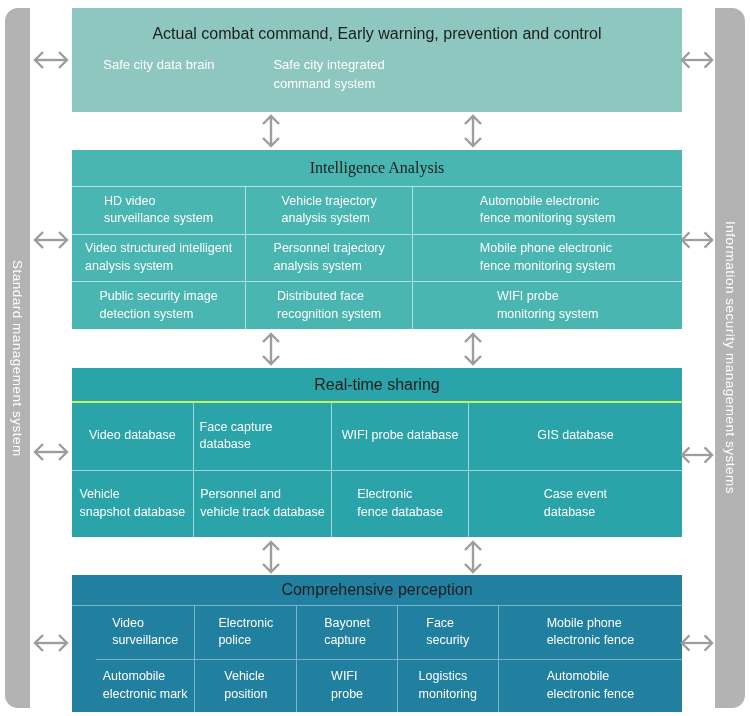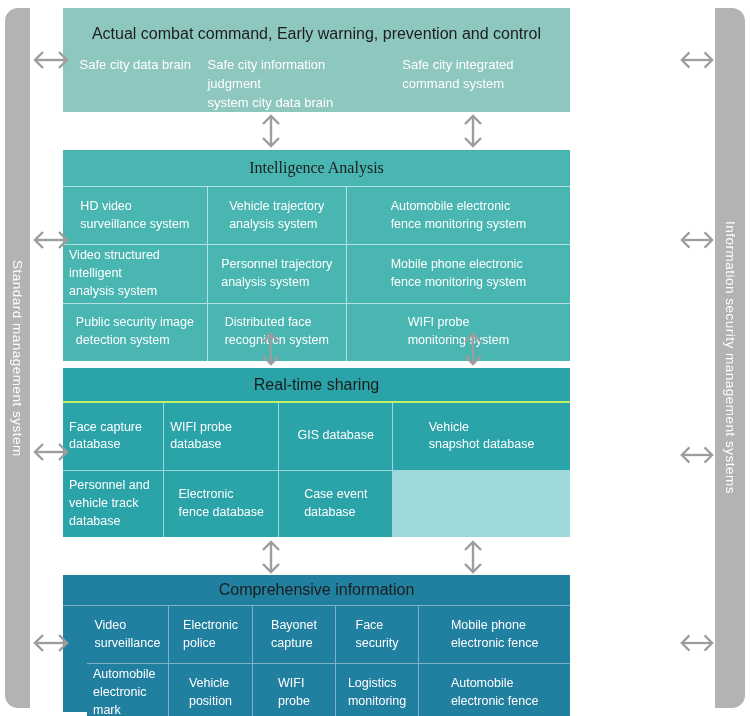--- a/index.html
+++ b/index.html
@@ -8,21 +8,21 @@
 
   
   .vbar { position:absolute; top:8px; height:700px; background:#b3b3b3;
           display:flex; align-items:center; justify-content:center; }
   .vbar.left  { left:5px;  width:25px; border-radius:13px 0 0 13px; }
   .vbar.right { left:715px; width:30px; border-radius:0 13px 13px 0; }
   .vbar .vlabel { writing-mode:vertical-rl; color:#ffffff; font-size:13.5px;
                   letter-spacing:0.5px; white-space:nowrap; }
 
   
-  .band { position:absolute; left:63px; width:507px; display:flex; flex-direction:column;
+  .band { position:absolute; left:72px; width:610px; display:flex; flex-direction:column;
           background:var(--band-color); }
   .band1 { --band-color:#8ec7bf; top:8px;   height:104px; }
   .band2 { --band-color:#49b6b2; top:150px; height:179px; }
   .band3 { --band-color:#2aa3a9; top:368px; height:169px; }
   .band4 { --band-color:#217f9f; top:575px; height:137px; }
 
   .band-title { flex:none; display:flex; align-items:center; justify-content:center;
                 font-size:16px; font-weight:400; color:#1d1d1d; }
   .band1 .band-title { height:40px; padding-top:12px; }
   .band2 .band-title { height:37px; border-bottom:1px solid #b5e2e0;font-family:Liberation Serif, serif; }
@@ -58,22 +58,20 @@
     <span class="vlabel">Standard management system</span>
   </div>
   <div class="vbar right">
     <span class="vlabel">Information security management systems</span>
   </div>
 
   <section class="band band1" style="--band-color: #8ec7bf;">
     <div class="band-title">Actual combat command, Early warning, prevention and control</div>
     <div class="b1-items">
       <div class="b1-item">Safe city data brain</div>
-      <div class="b1-item">Safe city information judgment
-system city data brain</div>
       <div class="b1-item">Safe city integrated
 command system</div>
     </div>
   </section>
 
   <section class="band band2" style="--band-color: #49b6b2;">
     <div class="band-title">Intelligence Analysis</div>
     <div class="grid">
       <div class="cell">HD video
 surveillance system</div>
@@ -92,36 +90,37 @@
       <div class="cell">Distributed face
 recognition system</div>
       <div class="cell">WIFI probe
 monitoring system</div>
     </div>
   </section>
 
   <section class="band band3" style="--band-color: #2aa3a9;">
     <div class="band-title">Real-time sharing</div>
     <div class="grid">
+      <div class="cell">Video database</div>
       <div class="cell">Face capture database</div>
       <div class="cell">WIFI probe database</div>
       <div class="cell">GIS database</div>
       <div class="cell">Vehicle
 snapshot database</div>
       <div class="cell">Personnel and
 vehicle track database</div>
       <div class="cell">Electronic
 fence database</div>
       <div class="cell">Case event
 database</div>
     </div>
   </section>
 
   <section class="band band4" style="--band-color: #217f9f;">
-    <div class="band-title">Comprehensive information</div>
+    <div class="band-title">Comprehensive perception</div>
     <div class="grid">
       <div class="cell">Video
 surveillance</div>
       <div class="cell">Electronic
 police</div>
       <div class="cell">Bayonet
 capture</div>
       <div class="cell">Face
 security</div>
       <div class="cell">Mobile phone

